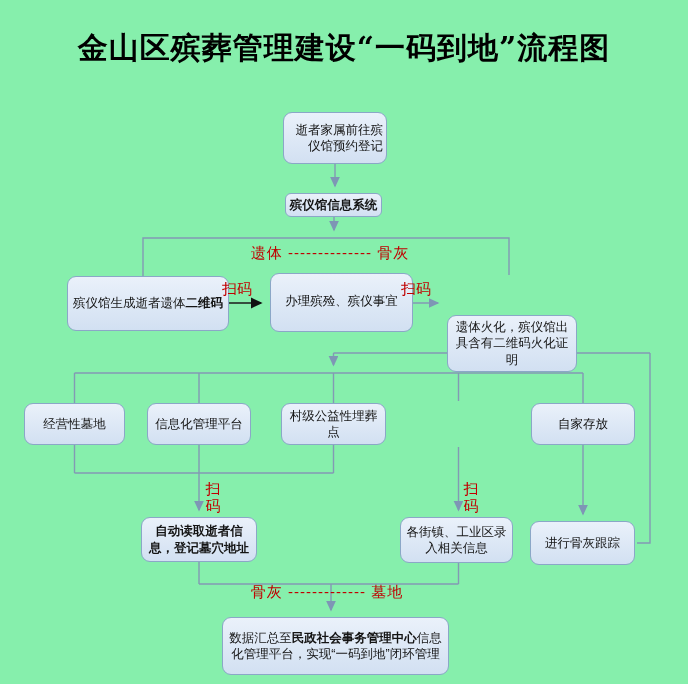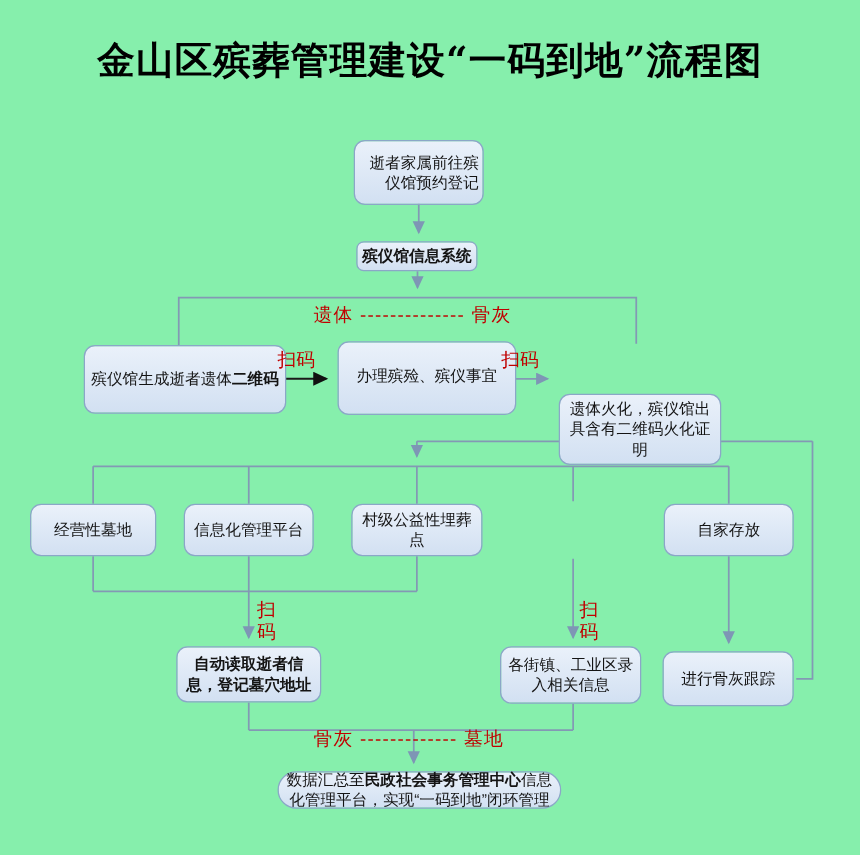--- a/index.html
+++ b/index.html
@@ -27,21 +27,21 @@
   .n-d{left:270px;top:273px;width:143px;height:59px;font-family:Liberation Mono, monospace;}
   .n-e{left:447px;top:275px;width:130px;height:57px;margin-top:40px;}
   .n-f{left:24px;top:403px;width:101px;height:42px;}
   .n-g{left:147px;top:403px;width:104px;height:42px;}
   .n-h{left:281px;top:403px;width:105px;height:42px;}
   .n-i{left:407px;top:401px;width:103px;height:46px;}
   .n-j{left:531px;top:403px;width:104px;height:42px;}
   .n-k{left:141px;top:517px;width:116px;height:45px;font-weight:bold;}
   .n-l{left:400px;top:517px;width:113px;height:46px;}
   .n-m{left:530px;top:521px;width:105px;height:44px;}
-  .n-n{left:222px;top:617px;width:227px;height:30px;border-radius:16px;}
+  .n-n{left:222px;top:617px;width:227px;height:58px;}
   .wires{position:absolute;left:0;top:0;}
   .rlabel{
     position:absolute;color:#c00000;font-weight:normal;font-size:15px;
     white-space:nowrap;line-height:1;
   }
   .l-scan1{left:222px;top:281px;}
   .l-scan2{left:401px;top:281px;}
   .l-bodyash{left:0;top:245px;width:660px;text-align:center;letter-spacing:1px;}
   .l-ashcem{left:0;top:556px;width:654px;text-align:center;letter-spacing:1px;margin-top:28px;}
   .vlabel{width:18px;white-space:normal;word-break:break-all;text-align:center;line-height:1.1;}

